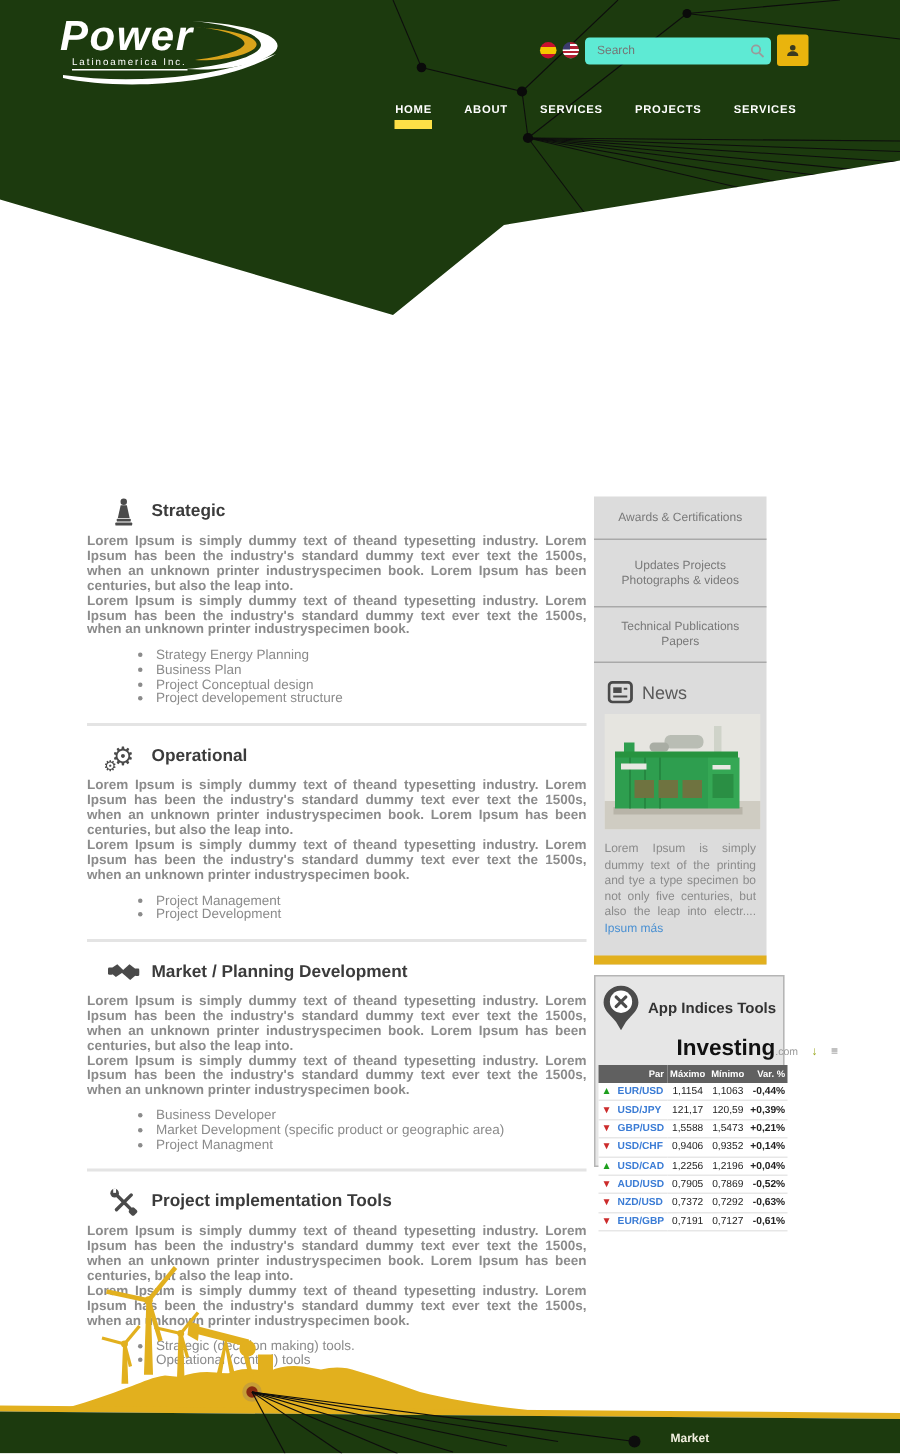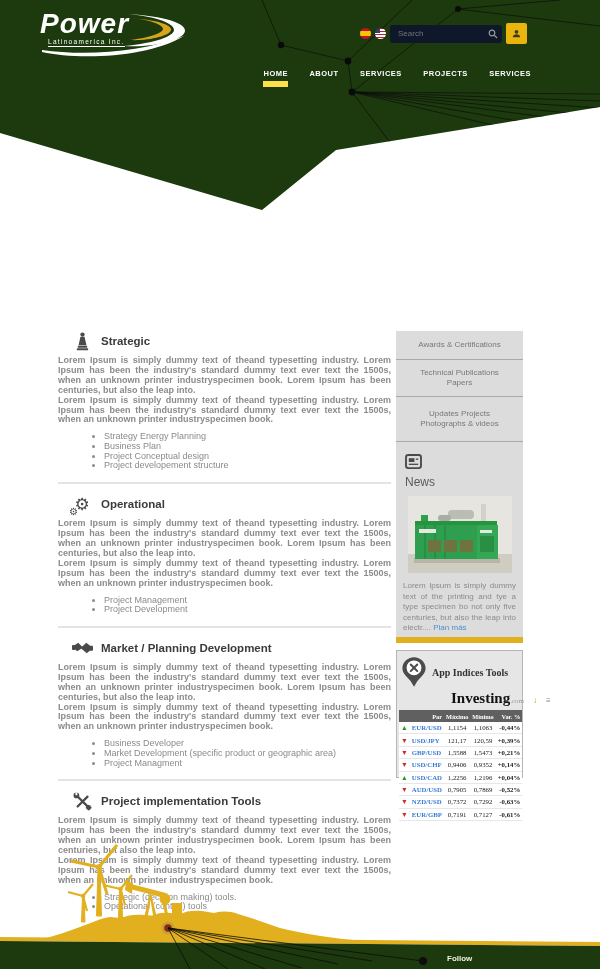--- a/index.html
+++ b/index.html
@@ -11,56 +11,56 @@
   .net-svg{position:absolute;left:0;top:0;pointer-events:none;}
   .logo{position:absolute;left:36px;top:8px;width:160px;height:52px;}
   .logo svg{position:absolute;left:0;top:0;}
   .logo-title{position:absolute;left:4px;top:2px;font-size:28px;font-weight:bold;font-style:italic;color:#fff;letter-spacing:1px;line-height:1;}
   .logo-sub{position:absolute;left:12px;top:30px;font-size:6.5px;color:#fff;letter-spacing:1.3px;border-bottom:1px solid #fff;padding-bottom:1px;}
   .controls{position:absolute;left:360px;top:23px;display:flex;align-items:center;gap:4px;}
   .flag{width:11px;height:11px;border-radius:50%;display:inline-block;}
   .flag-es{background:linear-gradient(180deg,#c8102e 0 30%,#f6c700 30% 70%,#c8102e 70% 100%);}
   .flag-us{background:linear-gradient(#3c3b6e,#3c3b6e) no-repeat 0 0/5px 5px,
            repeating-linear-gradient(180deg,#b22234 0 1.5px,#fff 1.5px 3px);}
-  .search-box{width:112px;height:18px;background:#0f172a;border-radius:3px;display:flex;align-items:center;padding:0 4px 0 6px;box-sizing:border-box;}
+  .search-box{width:124px;height:18px;background:#5eead4;border-radius:3px;display:flex;align-items:center;padding:0 4px 0 6px;box-sizing:border-box;}
   .search-box input{border:none;outline:none;flex:1;font-size:8px;color:#777;font-family:"Liberation Sans",sans-serif;min-width:0;background:transparent;}
   .user-btn{width:21px;height:21px;background:#e9b40d;border-radius:2px;display:flex;align-items:center;justify-content:center;cursor:pointer;border:none;}
   .nav{position:absolute;left:0;top:62px;width:531px;text-align:right;}
   .nav a{display:inline-block;margin-left:17px;color:#fff;font-size:7.5px;font-weight:bold;letter-spacing:.5px;text-decoration:none;}
   .nav a.active{border-bottom:6px solid #fde047;padding-bottom:3px;}
 
   
   .main{position:absolute;left:58px;top:331px;width:333px;}
   .sec-head{display:flex;align-items:center;gap:7px;margin-bottom:5px;min-height:20px;margin-left:12px;}
   .sec-icon{width:24px;display:flex;justify-content:center;align-items:center;color:#4a4a4a;position:relative;}
   .sec-head h2{font-size:11.5px;color:#3b3b3b;margin:0;font-weight:bold;}
   p.body{font-size:9px;line-height:9.9px;color:#8b8b8b;text-align:justify;margin:0;font-weight:bold;}
   .main ul{margin:7px 0 0 0;padding-left:46px;list-style:disc;}
   .main li{font-size:9px;line-height:9.7px;color:#8b8b8b;}
   hr.sep{border:none;border-top:2px solid #e4e4e4;margin:11px 0 10px 0;}
   .gear-big{font-size:17px;line-height:1;}
   .gear-small{position:absolute;left:-1px;bottom:-4px;font-size:10px;line-height:1;}
 
   
-  .sidebar{position:absolute;left:396px;top:331px;width:127px;}
+  .sidebar{position:absolute;left:396px;top:331px;width:115px;}
   .side-panel{background:#dcdcdc;border-bottom:6px solid #e2b01e;}
   .side-link{display:flex;align-items:center;justify-content:center;text-align:center;
     color:#787878;font-size:8px;line-height:10.5px;border-bottom:1px solid #a9a9a9;
     padding:0 12px;cursor:pointer;box-sizing:border-box;}
   .side-link.h1{height:29px;}.side-link.h2{height:37px;}.side-link.h3{height:45px;}
   .news{height:195px;box-sizing:border-box;padding:12px 7px 0 7px;}
-  .news-head{display:flex;gap:6px;margin:0 0 7px 2px;flex-direction:column;}
+  .news-head{display:flex;align-items:center;gap:6px;margin:0 0 7px 2px;}
   .news-title{font-size:12px;color:#5a5a5a;}
   .news-img{display:block;margin:0 auto;}
   .news-text{font-size:8px;line-height:10.5px;color:#8b8b8b;text-align:justify;margin-top:8px;}
   .read-more{color:#4a90d2;cursor:pointer;}
 
   
   .indices{position:absolute;left:396px;top:650px;width:127px;height:128px;background:#e6e6e6;
-    border:1px solid #b5b5b5;box-sizing:border-box;font-family:Liberation Serif, serif;}
+    border:1px solid #b5b5b5;box-sizing:border-box;}
   .ind-head{display:flex;align-items:center;gap:5px;padding:5px 4px 0 4px;}
   .ind-title{font-size:10px;font-weight:bold;color:#333;}
   .invest-row{display:flex;align-items:baseline;padding:2px 4px 3px 6px;}
   .invest-brand{font-size:15px;font-weight:bold;color:#111;cursor:pointer;padding-left:48px;}
   .invest-com{font-size:7px;color:#999;}
   .mini-ic{margin-left:9px;font-size:8px;font-weight:bold;line-height:1;}
   .ic-dl{color:#9aa821;}
   .ic-pr{color:#8a8a8a;}
   table.fx{width:121px;margin:0 2px;border-collapse:collapse;background:#fff;}
   table.fx th{background:#606060;color:#fff;font-size:6.3px;font-weight:bold;padding:2.5px 2px;}
@@ -229,22 +229,22 @@
     <ul>
       <li>Strategic (decision making) tools.</li>
       <li>Opetational (control) tools</li>
     </ul>
   </section>
 </div>
 
 <div class="sidebar">
   <div class="side-panel">
     <div class="side-link h1">Awards &amp; Certifications</div>
+    <div class="side-link h3">Updates Projects Photographs &amp; videos</div>
     <div class="side-link h2">Technical Publications Papers</div>
-    <div class="side-link h3">Updates Projects Photographs &amp; videos</div>
 
     <div class="news">
       <div class="news-head">
         <svg width="17" height="15" viewBox="0 0 18 16">
           <rect x="1" y="1" width="16" height="14" rx="2.5" fill="none" stroke="#4a4a4a" stroke-width="2"></rect>
           <rect x="4" y="4.5" width="6" height="4" fill="#4a4a4a"></rect>
           <line x1="11.5" y1="5.5" x2="14" y2="5.5" stroke="#4a4a4a" stroke-width="1.4"></line>
           <line x1="4" y1="11" x2="14" y2="11" stroke="#4a4a4a" stroke-width="1.4"></line>
         </svg>
         <span class="news-title">News</span>
@@ -265,21 +265,21 @@
         <line x1="37" y1="29" x2="37" y2="63" stroke="#23803c" stroke-width="1"></line>
         <rect x="11" y="33" width="17" height="4" fill="#e8e8e2"></rect>
         <rect x="72" y="34" width="12" height="3" fill="#e8e8e2"></rect>
         <rect x="20" y="44" width="13" height="12" fill="#6f7340"></rect>
         <rect x="36" y="44" width="13" height="12" fill="#6f7340"></rect>
         <rect x="52" y="44" width="13" height="12" fill="#6f7340"></rect>
         <rect x="72" y="40" width="14" height="16" fill="#2a8f44"></rect>
       </svg>
       <div class="news-text">
         <span>Lorem Ipsum is simply dummy text of the printing and tye a type specimen bo not only five centuries, but also the leap into electr....</span>
-        <span class="read-more">Plan más</span>
+        <span class="read-more">Ipsum más</span>
       </div>
     </div>
   </div>
 </div>
 
 <div class="indices">
   <div class="ind-head">
     <svg width="26" height="32" viewBox="0 0 28 34">
       <path d="M14 1 C21 1 26.5 6.5 26.5 13 C26.5 19 21 22.5 17.5 27 L14 33 L10.5 27 C7 22.5 1.5 19 1.5 13 C1.5 6.5 7 1 14 1 Z" fill="#4b4b4b"></path>
       <circle cx="14" cy="12.5" r="8" fill="#fff"></circle>
@@ -414,13 +414,13 @@
       <line x1="168" y1="928" x2="228" y2="969"></line>
       <line x1="168" y1="928" x2="265" y2="969"></line>
       <line x1="168" y1="928" x2="302" y2="968"></line>
       <line x1="168" y1="928" x2="338" y2="964"></line>
       <line x1="168" y1="928" x2="372" y2="961"></line>
       <line x1="168" y1="928" x2="423" y2="961"></line>
     </g>
     <circle cx="423" cy="961" r="4" fill="#0d0d0d"></circle>
   </g>
 </svg>
-<div class="follow">Follow</div>
+<div class="follow">Market</div>
 
 </body></html>

